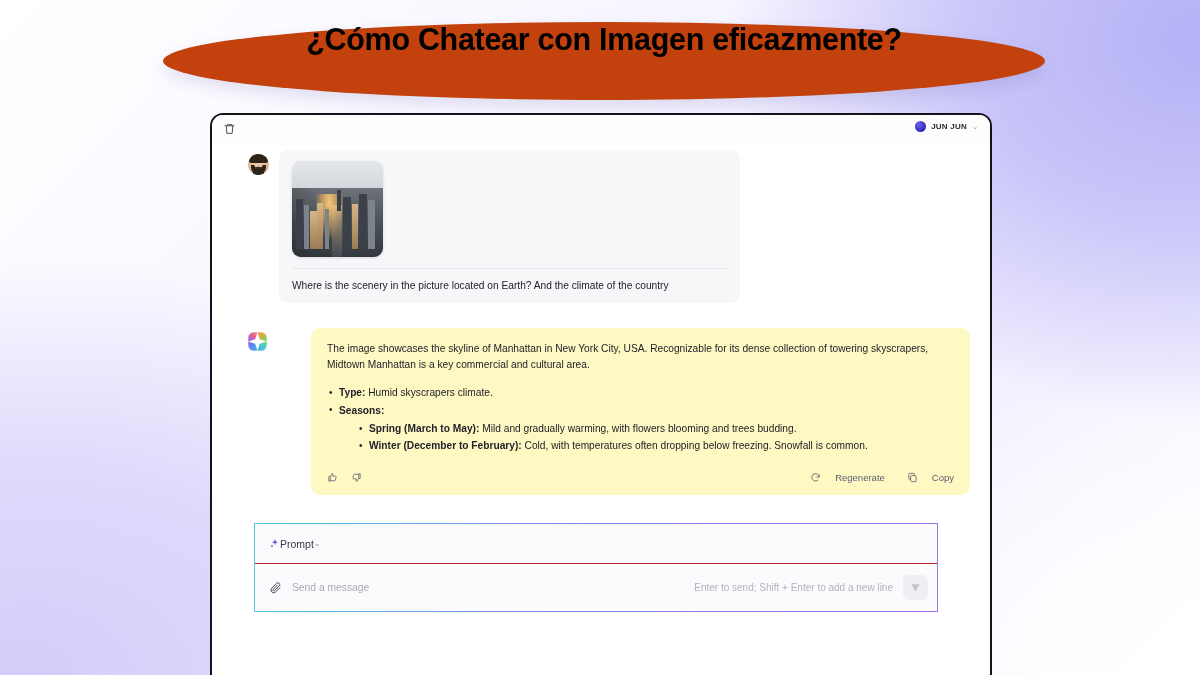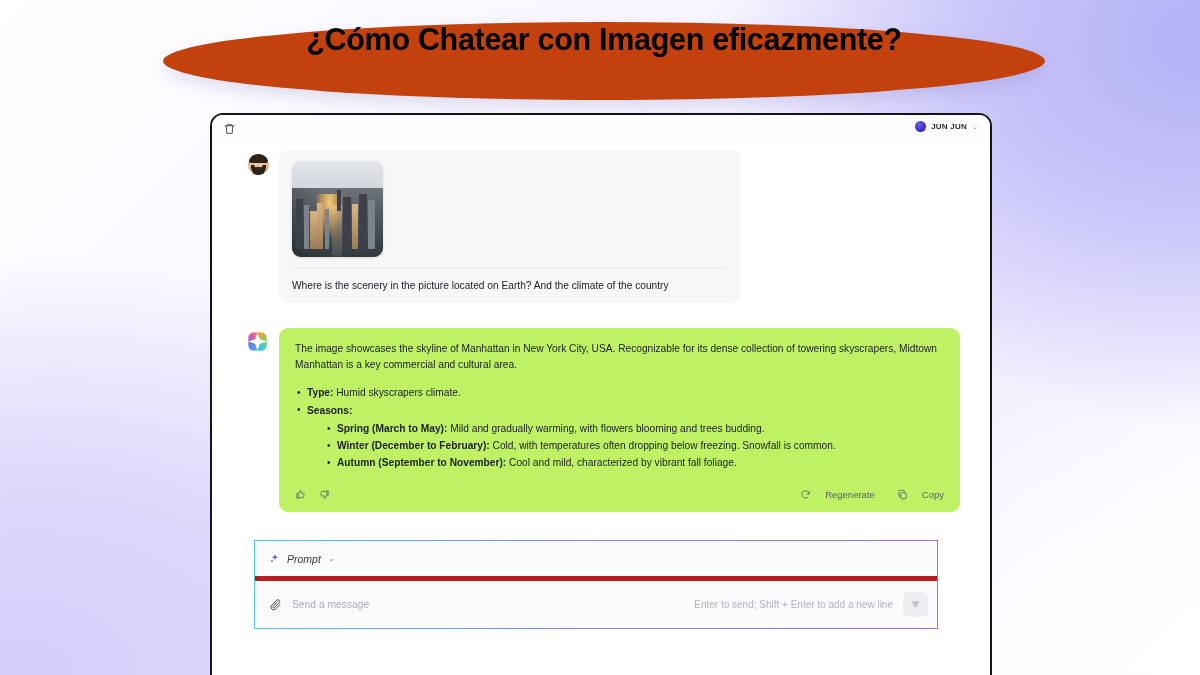--- a/index.html
+++ b/index.html
@@ -221,24 +221,25 @@
   .avatar-ai-inner {
     width: 13px;
     height: 13px;
     background: #ffffff;
     border-radius: 4px;
     clip-path: polygon(50% 0%, 62% 38%, 100% 50%, 62% 62%, 50% 100%, 38% 62%, 0% 50%, 38% 38%);
     transform: scale(1.45);
   }
 
   .bubble-ai {
-    background: #bef264;
+    background: #fef9c3;
     border-radius: 9px;
     width: 681px;
     padding: 13px 16px 10px 16px;
+    margin-left: 32px;
   }
   .ai-para {
     font-size: 10.2px;
     color: #22222b;
     line-height: 1.55;
   }
   .ai-list {
     list-style: none;
     margin-top: 13px;
   }
@@ -308,25 +309,23 @@
   .composer {
     border: 1.6px solid;
     border-image: linear-gradient(100deg, #57c8e8 0%, #7a8cf0 45%, #9b6ff0 100%) 1;
     border-radius: 11px;
     background: #fbfbfe;
     overflow: hidden;
   }
   .composer-top {
     display: flex;
     align-items: center;
-    gap: 7px;
     height: 40px;
     padding: 0 14px;
-    border-bottom: 5px solid #b91c1c;
-    font-style: italic;
+    border-bottom: 1px solid #b91c1c;
   }
   .spark-icon { width: 11px; height: 11px; color: #6d5ae0; }
   .prompt-label {
     font-size: 10.5px;
     color: #3a3a46;
   }
   .prompt-caret { font-size: 8px; color: #8b8b99; line-height: 1; }
 
   .composer-bottom {
     display: flex;
@@ -423,23 +422,20 @@
             <b>Type:</b><span> Humid skyscrapers climate.</span>
           </li>
           <li>
             <b>Seasons:</b><span></span>
             <ul class="ai-sublist">
               <li>
                 <b>Spring (March to May):</b><span> Mild and gradually warming, with flowers blooming and trees budding.</span>
               </li>
               <li>
                 <b>Winter (December to February):</b><span> Cold, with temperatures often dropping below freezing. Snowfall is common.</span>
-              </li>
-              <li>
-                <b>Autumn (September to November):</b><span> Cool and mild, characterized by vibrant fall foliage.</span>
               </li>
             </ul>
           </li>
         </ul>
 
         <div class="ai-actions">
           <div class="act-left">
             <svg class="act-icon" viewBox="0 0 24 24" fill="none" stroke="currentColor" stroke-width="1.7">
               <path d="M7 10v10H4V10h3zm0 0l4.5-7 .8.4c.6.3.9 1 .7 1.7L12 9h6.2c1.2 0 2 1.1 1.7 2.2l-1.6 6.5c-.2.8-.9 1.3-1.7 1.3H7"></path>
             </svg>

